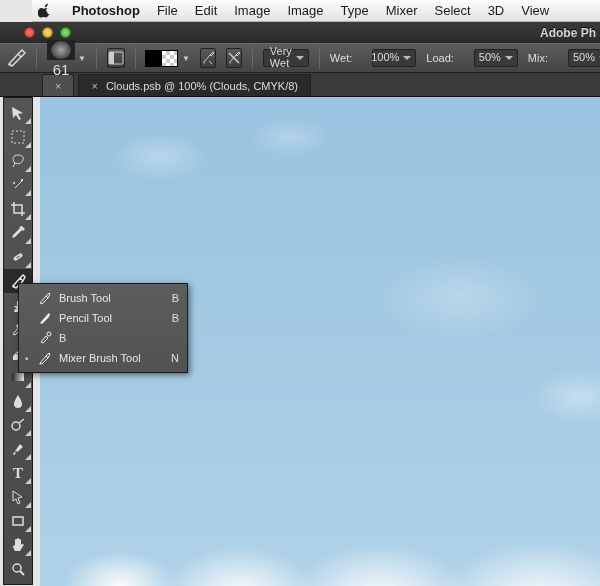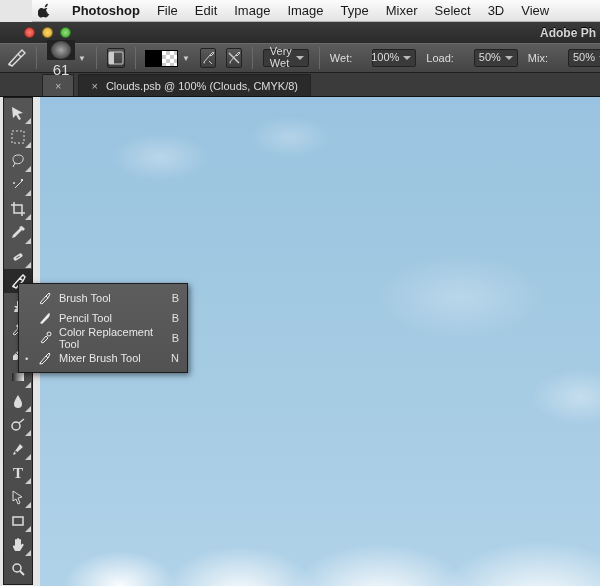--- a/index.html
+++ b/index.html
@@ -320,21 +320,20 @@
       <span class="key">B</span>
     </div>
     <div class="row">
       <span class="dot"></span>
       <span class="ic">
           <svg width="14" height="14" viewBox="0 0 14 14">
             <path stroke="#eee" fill="none" d="M3 11 L8 5 L10 7 L5 12z"></path>
             <circle cx="11" cy="3" r="2" fill="none" stroke="#eee"></circle>
           </svg>
         </span>
-      <span class="lbl">Color Replacement Tool</span>
       <span class="key">B</span>
     </div>
     <div class="row">
       <span class="dot">▪</span>
       <span class="ic">
           <svg width="14" height="14" viewBox="0 0 14 14">
             <path stroke="#eee" fill="none" d="M2 12 L8 5 L10 7 L4 13z M8 5 L11 2 L12 3 L10 7"></path>
             <path fill="#eee" d="M1 13 l2 .5 -.5-2z"></path>
           </svg>
         </span>

